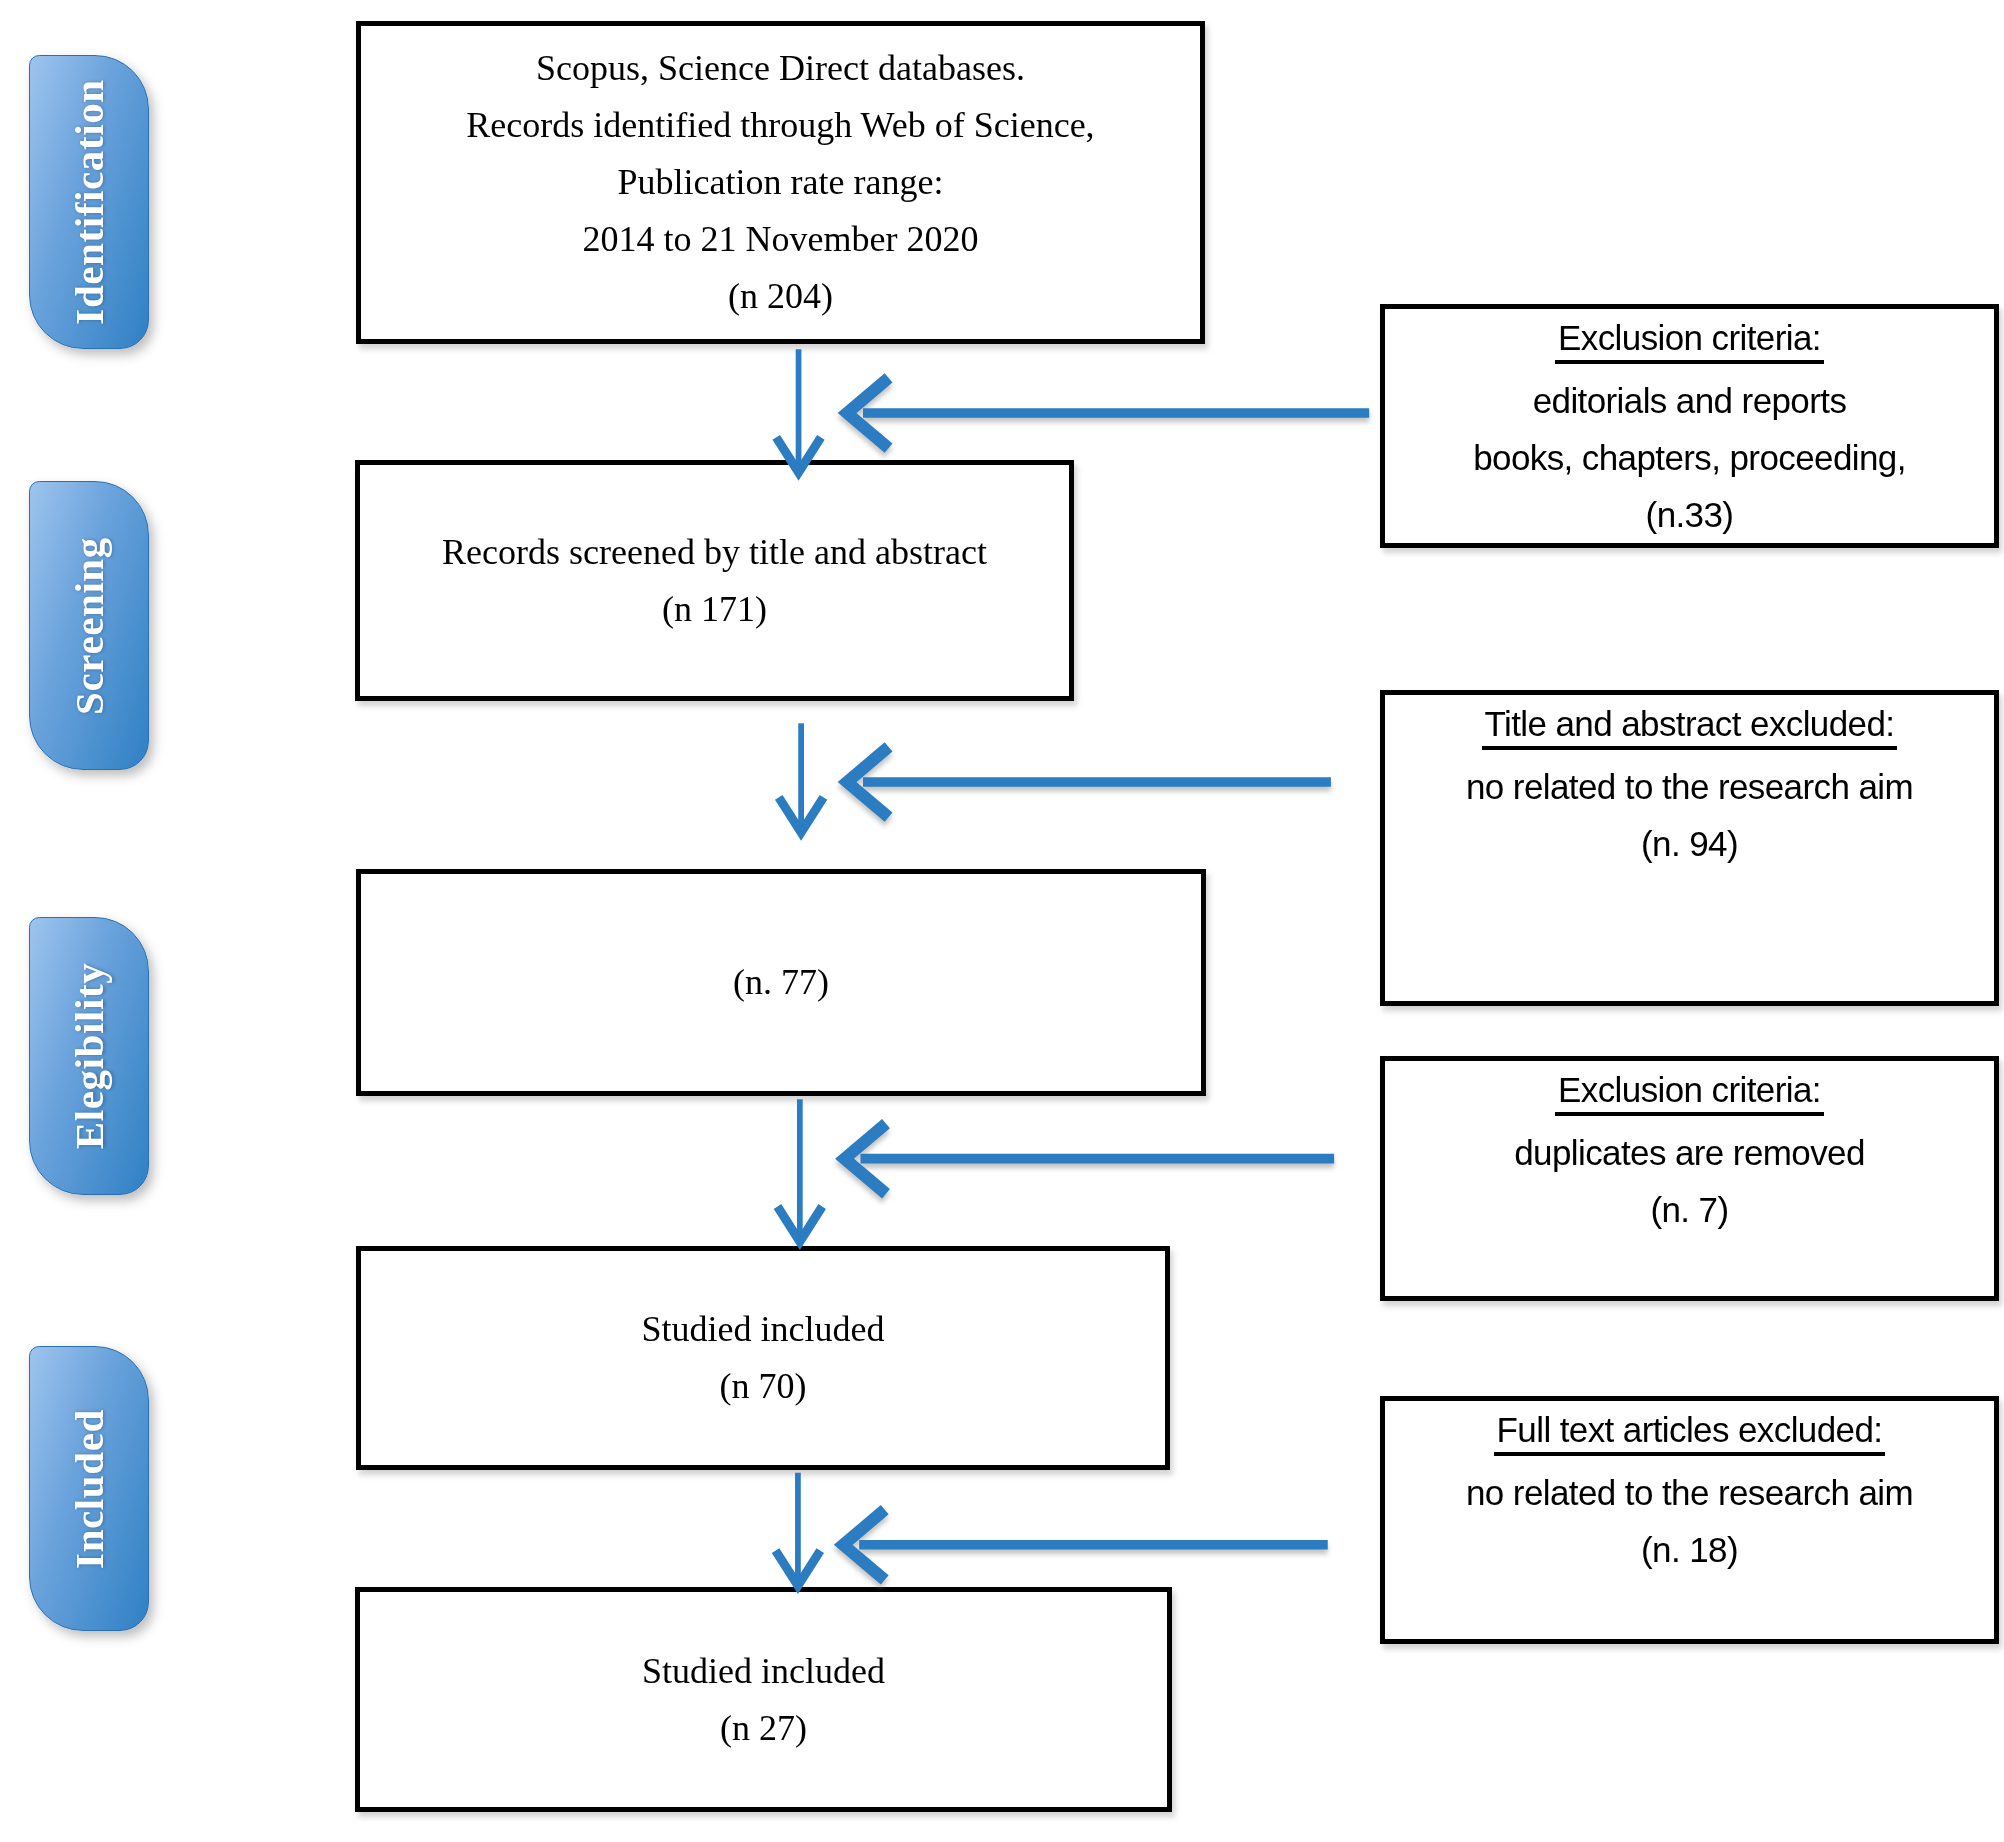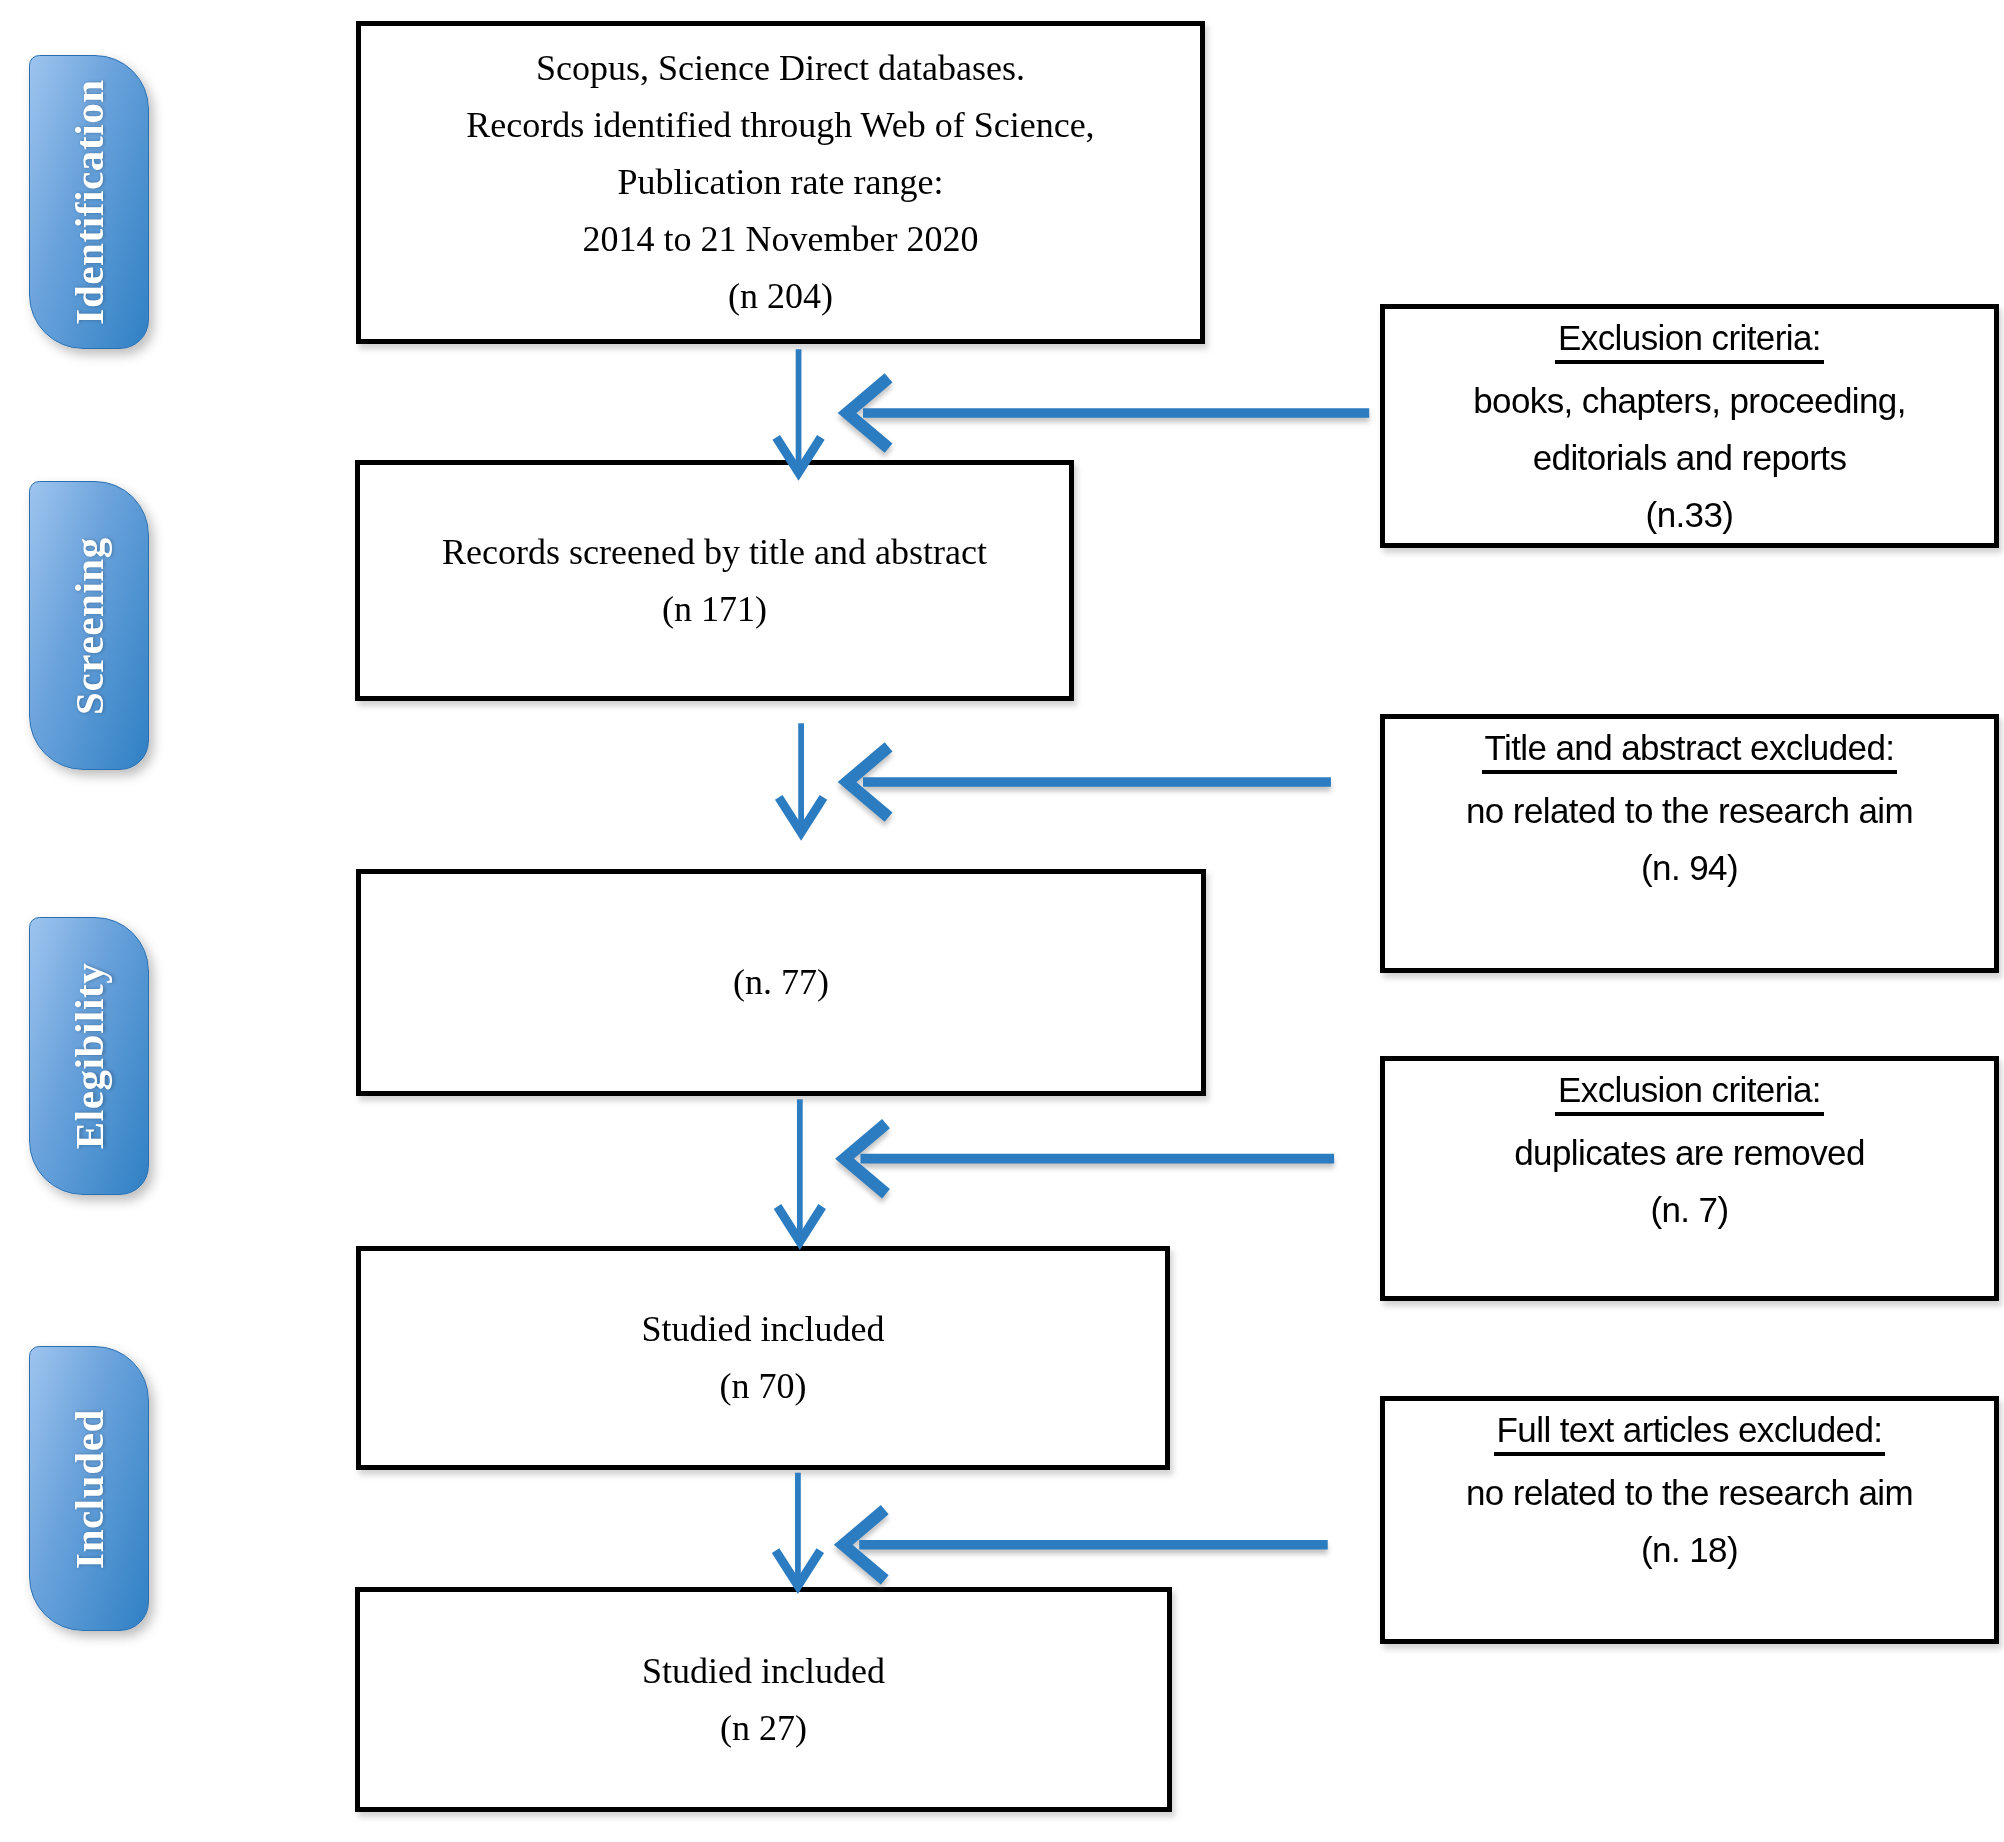--- a/index.html
+++ b/index.html
@@ -48,21 +48,21 @@
     background:#ffffff; border:5.7px solid #000000;
     box-shadow:3.2px 4.5px 5.7px rgba(130,130,130,0.35);
     display:flex; flex-direction:column; align-items:center;
     text-align:center; color:#000;
     font-family:"Liberation Sans", sans-serif; font-size:35px; letter-spacing:-0.6px;
   }
   .rbox .line { line-height:57px; white-space:nowrap; }
   .rbox .heading { line-height:57px; margin-bottom:6.4px; white-space:nowrap; }
   .rbox .heading span { border-bottom:4.5px solid #000; padding:0 2.6px 2.6px 2.6px; }
   .rbox-1 { top:304px;  height:244px; }
-  .rbox-2 { top:714px; height:259px; }
+  .rbox-2 { top:690px; height:316px; }
   .rbox-3 { top:1056px; height:245px; }
   .rbox-4 { top:1396px; height:248px; }
 
   
   .arrows { position:absolute; left:0; top:0; width:2005px; height:1843px; pointer-events:none; }
   .ar { stroke:#2b7cc1; fill:none; }
   .vshaft { stroke-width:9px; }
   .vhead  { stroke-width:14px; }
   .hshaft { stroke-width:15px; }
   .hhead  { stroke-width:19px; }
@@ -108,22 +108,22 @@
     <div class="line">(n 70)</div>
   </div>
 
   <div class="cbox cbox-5">
     <div class="line">Studied included</div>
     <div class="line">(n 27)</div>
   </div>
 
   <div class="rbox rbox-1">
     <div class="heading"><span>Exclusion criteria:</span></div>
+    <div class="line">editorials and reports</div>
     <div class="line">books, chapters, proceeding,</div>
-    <div class="line">editorials and reports</div>
     <div class="line">(n.33)</div>
   </div>
 
   <div class="rbox rbox-2">
     <div class="heading"><span>Title and abstract excluded:</span></div>
     <div class="line">no related to the research aim</div>
     <div class="line">(n. 94)</div>
   </div>
 
   <div class="rbox rbox-3">

